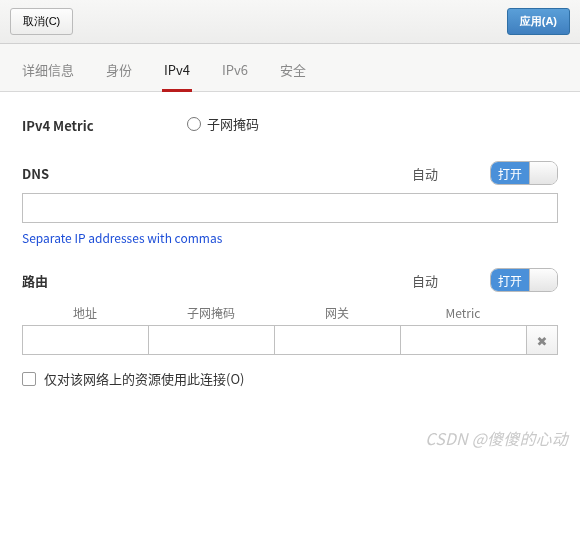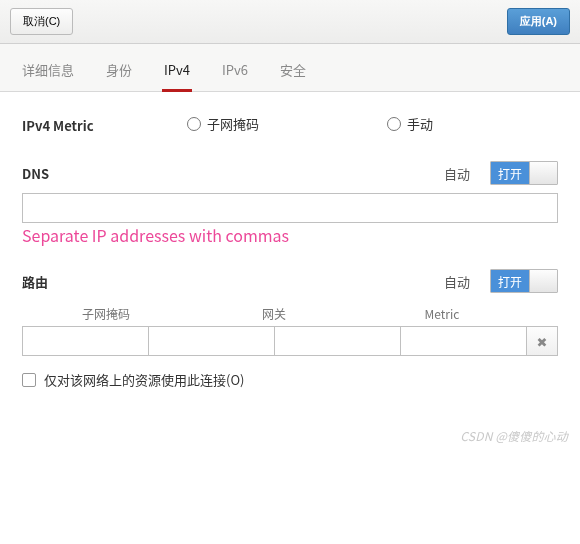--- a/index.html
+++ b/index.html
@@ -16,36 +16,36 @@
 .method-label { width: 165px; font-weight: bold; color: #333; padding-top:2px; }
 .radio-grid { display: grid; grid-template-columns: 200px 160px; row-gap: 14px; }
 .radio-item { display: flex; align-items: center; gap: 6px; color: #333; cursor: pointer; }
 .radio-outer { width: 14px; height: 14px; border: 1px solid #777; border-radius: 50%; display: inline-flex; align-items: center; justify-content: center; }
 .radio-dot { width: 7px; height: 7px; background: #333; border-radius: 50%; }
 .section { margin-bottom: 22px; }
 .section-head { display: flex; justify-content: space-between; align-items: center; margin-bottom: 8px; }
 .section-title { font-weight: bold; color: #333; }
 .toggle-wrap { display: flex; align-items: center; gap: 20px; }
 .auto-label { color: #555; }
-.toggle { width: 68px; height: 24px; border: 1px solid #bbb; border-radius: 1px; display: flex; overflow: hidden; cursor: pointer; }
+.toggle { width: 68px; height: 24px; border: 1px solid #bbb; border-radius: 8px; display: flex; overflow: hidden; cursor: pointer; margin-left: 32px; }
 .toggle-on { flex: 1; background: #4a90d9; color: #fff; display: flex; align-items: center; justify-content: center; font-size: 12px; }
 .toggle-handle { width: 28px; background: linear-gradient(#fdfdfd,#e5e5e5); border-left: 1px solid #bbb; }
 .text-input { width: 100%; height: 30px; border: 1px solid #c0c0c0; padding: 4px 6px; font-size: 13px; background:#fff; }
-.hint { color: #ec4899; font-size: 16px; }
+.hint { color: #1d4ed8; font-size: 12px; margin-top: 6px; }
 .routes-table { width: 100%; }
 .routes-head { display: flex; color: #777; font-size: 12px; padding: 4px 0; }
 .routes-row { display: flex; }
 .rcell { flex: 1; text-align: center; }
 .rcell-input { flex: 1; }
 .rcell-input input { width: 100%; height: 30px; border: 1px solid #c0c0c0; border-right: none; padding: 4px; }
 .rcell-input:first-child input { }
 .del-btn { width: 32px; height: 30px; border: 1px solid #c0c0c0; background: linear-gradient(#fdfdfd,#efefef); display: flex; align-items: center; justify-content: center; color:#888; cursor:pointer; }
 .check-row { display: flex; align-items: center; gap: 8px; margin-top: 14px; }
 .checkbox { width: 14px; height: 14px; border: 1px solid #999; border-radius: 2px; background:#fff; cursor:pointer; }
-.watermark { text-align: right; color: #c9c9c9; font-size: 12px; padding: 6px 12px 10px 0; font-style: italic; letter-spacing:0.2px;}
+.watermark { text-align: right; color: #c9c9c9; font-size: 16px; padding: 6px 12px 10px 0; font-style: italic; letter-spacing:0.2px;}
 </style>
 </head>
 <body>
 
 <div class="header">
   <button class="btn">取消(C)</button>
   <button class="btn btn-primary">应用(A)</button>
 </div>
 
 <div class="tabs">
@@ -57,24 +57,20 @@
 </div>
 
 <div class="content">
 
   <div class="method-row">
     <div class="method-label">IPv4 Metric</div>
     <div class="radio-grid">
       <div class="radio-item">
         <span class="radio-outer"></span>
         <span>子网掩码</span>
-      </div>
-      <div class="radio-item">
-        <span class="radio-outer"></span>
-        <span>手动</span>
       </div>
     </div>
   </div>
 
   <div class="section">
     <div class="section-head">
       <div class="section-title">DNS</div>
       <div class="toggle-wrap">
         <span class="auto-label">自动</span>
         <div class="toggle">
@@ -93,20 +89,21 @@
       <div class="toggle-wrap">
         <span class="auto-label">自动</span>
         <div class="toggle">
           <div class="toggle-on">打开</div>
           <div class="toggle-handle"></div>
         </div>
       </div>
     </div>
     <div class="routes-table">
       <div class="routes-head">
+        <div class="rcell">地址</div>
         <div class="rcell">子网掩码</div>
         <div class="rcell">网关</div>
         <div class="rcell">Metric</div>
         <div style="width:32px"></div>
       </div>
       <div class="routes-row">
         <div class="rcell-input"><input value="" style=""></div>
         <div class="rcell-input"><input value="" style=""></div>
         <div class="rcell-input"><input value="" style=""></div>
         <div class="rcell-input"><input value="" style=""></div>

